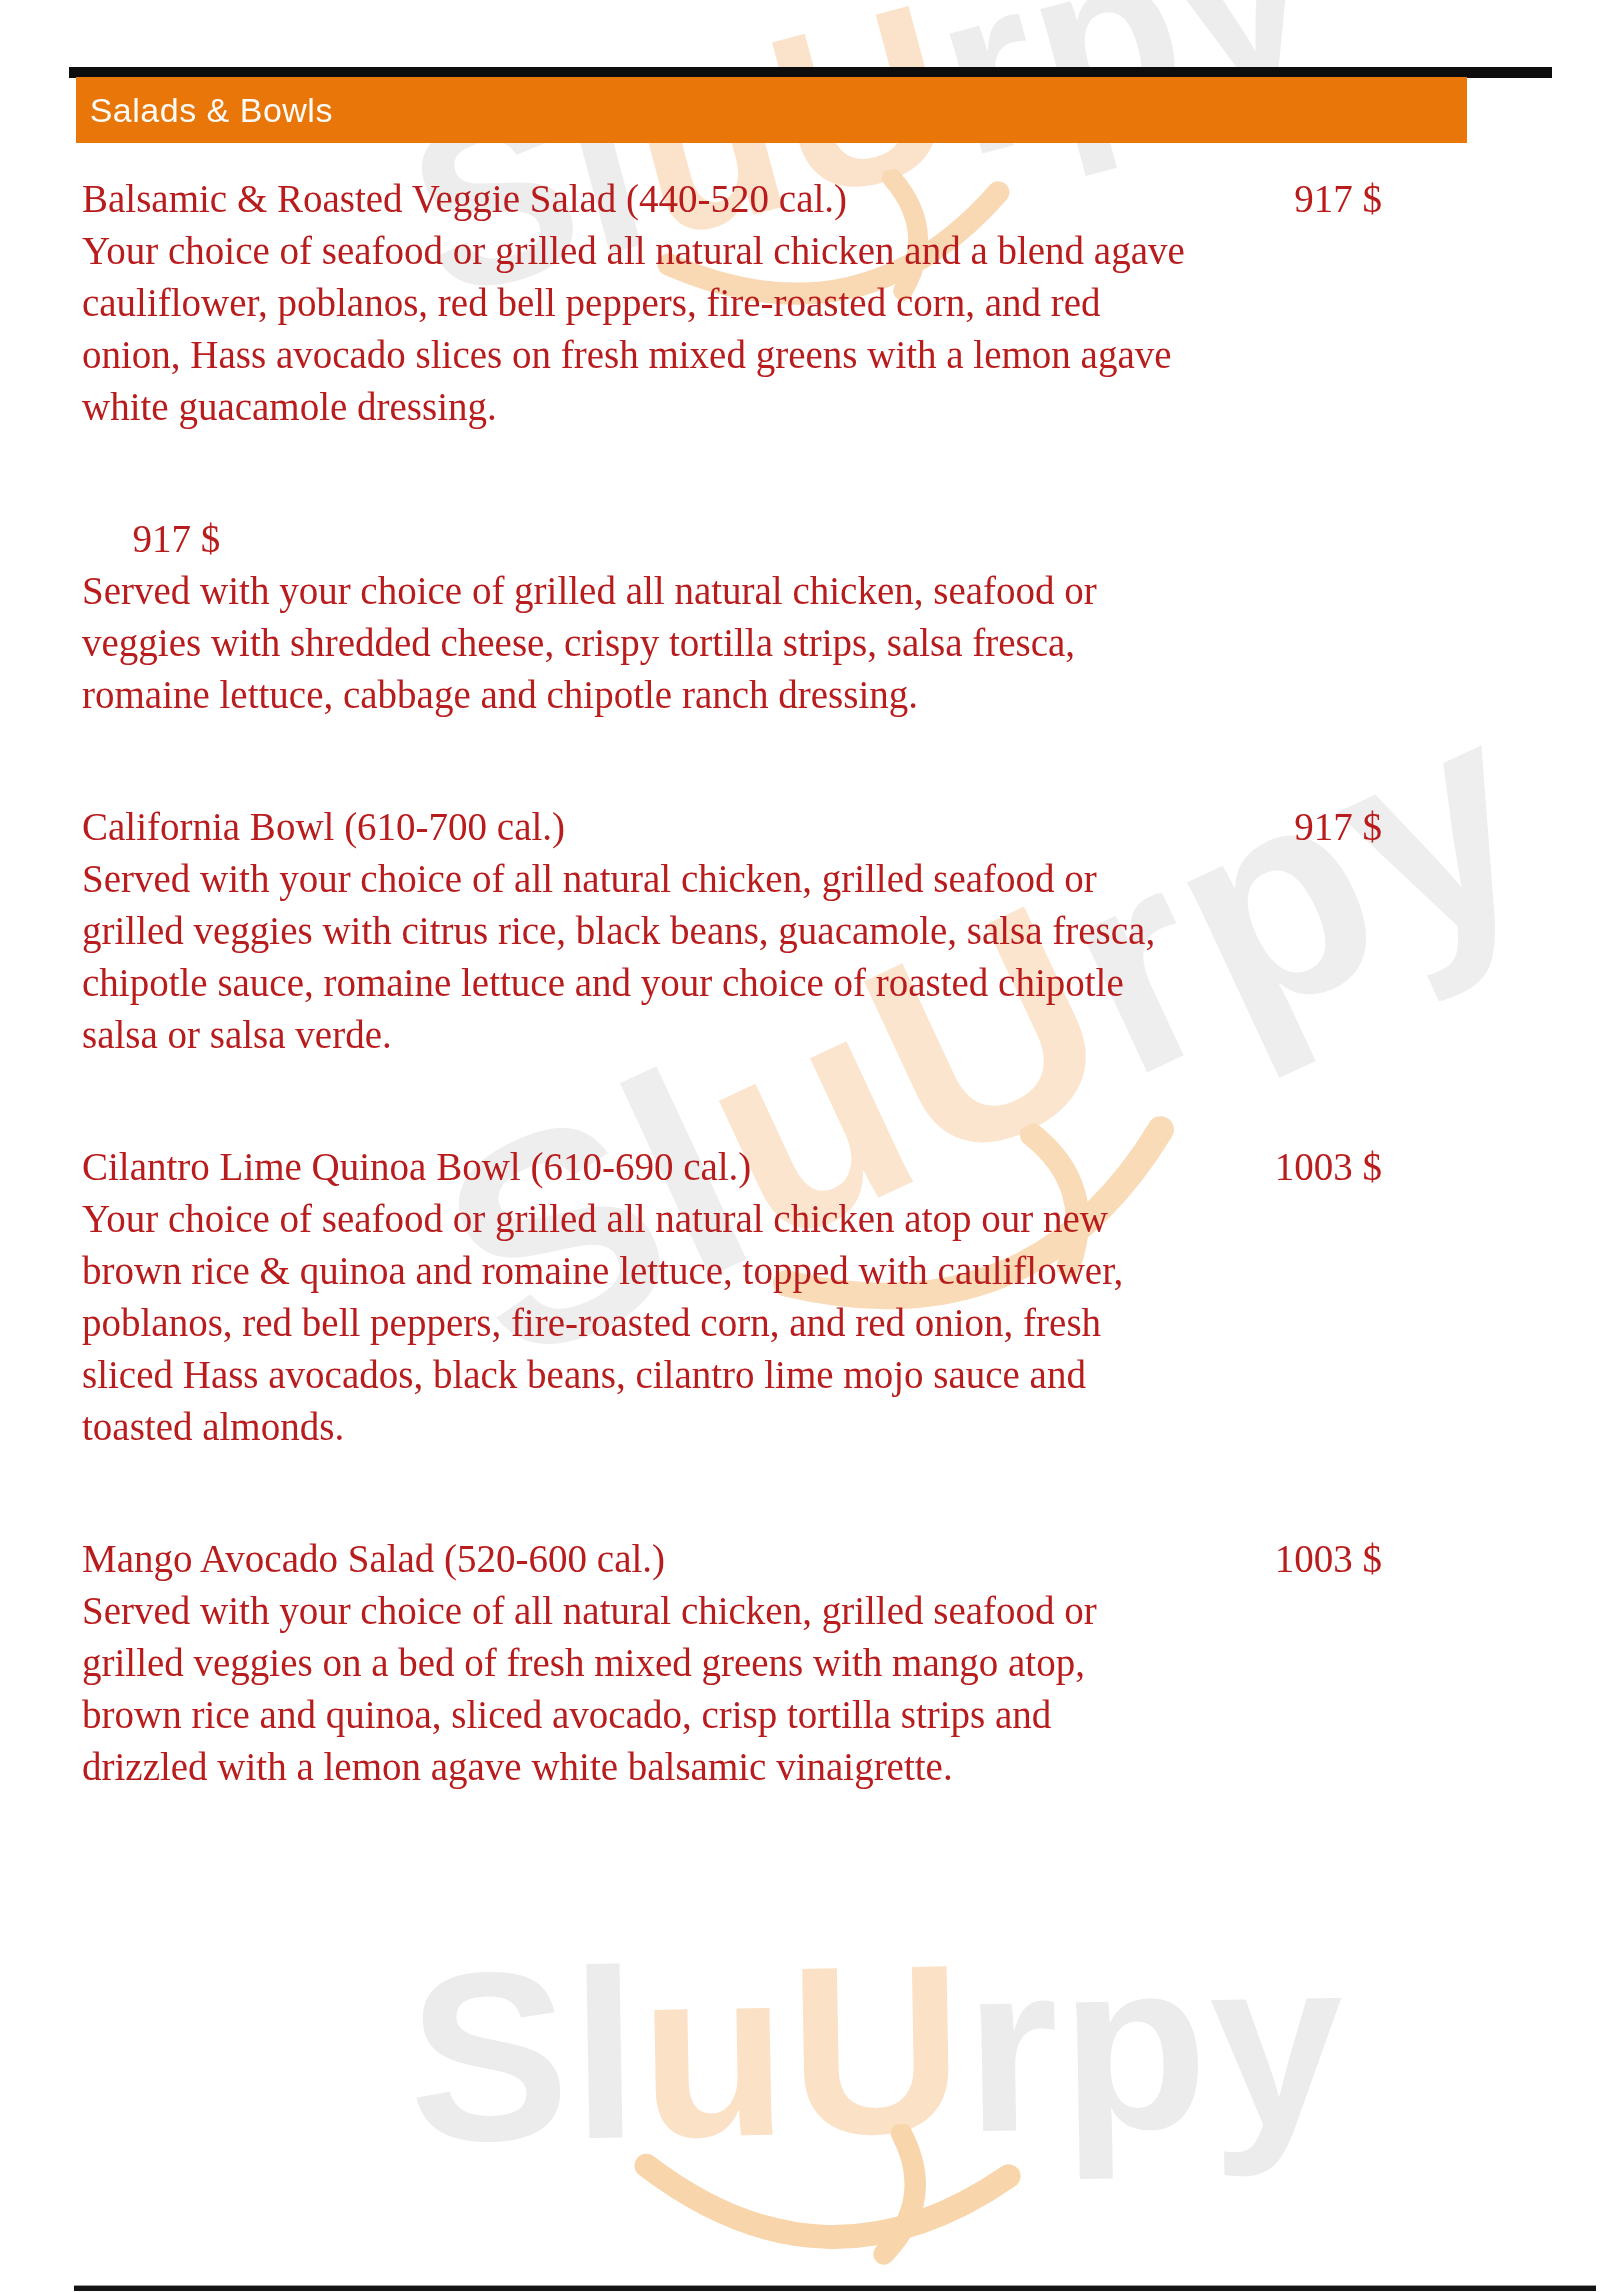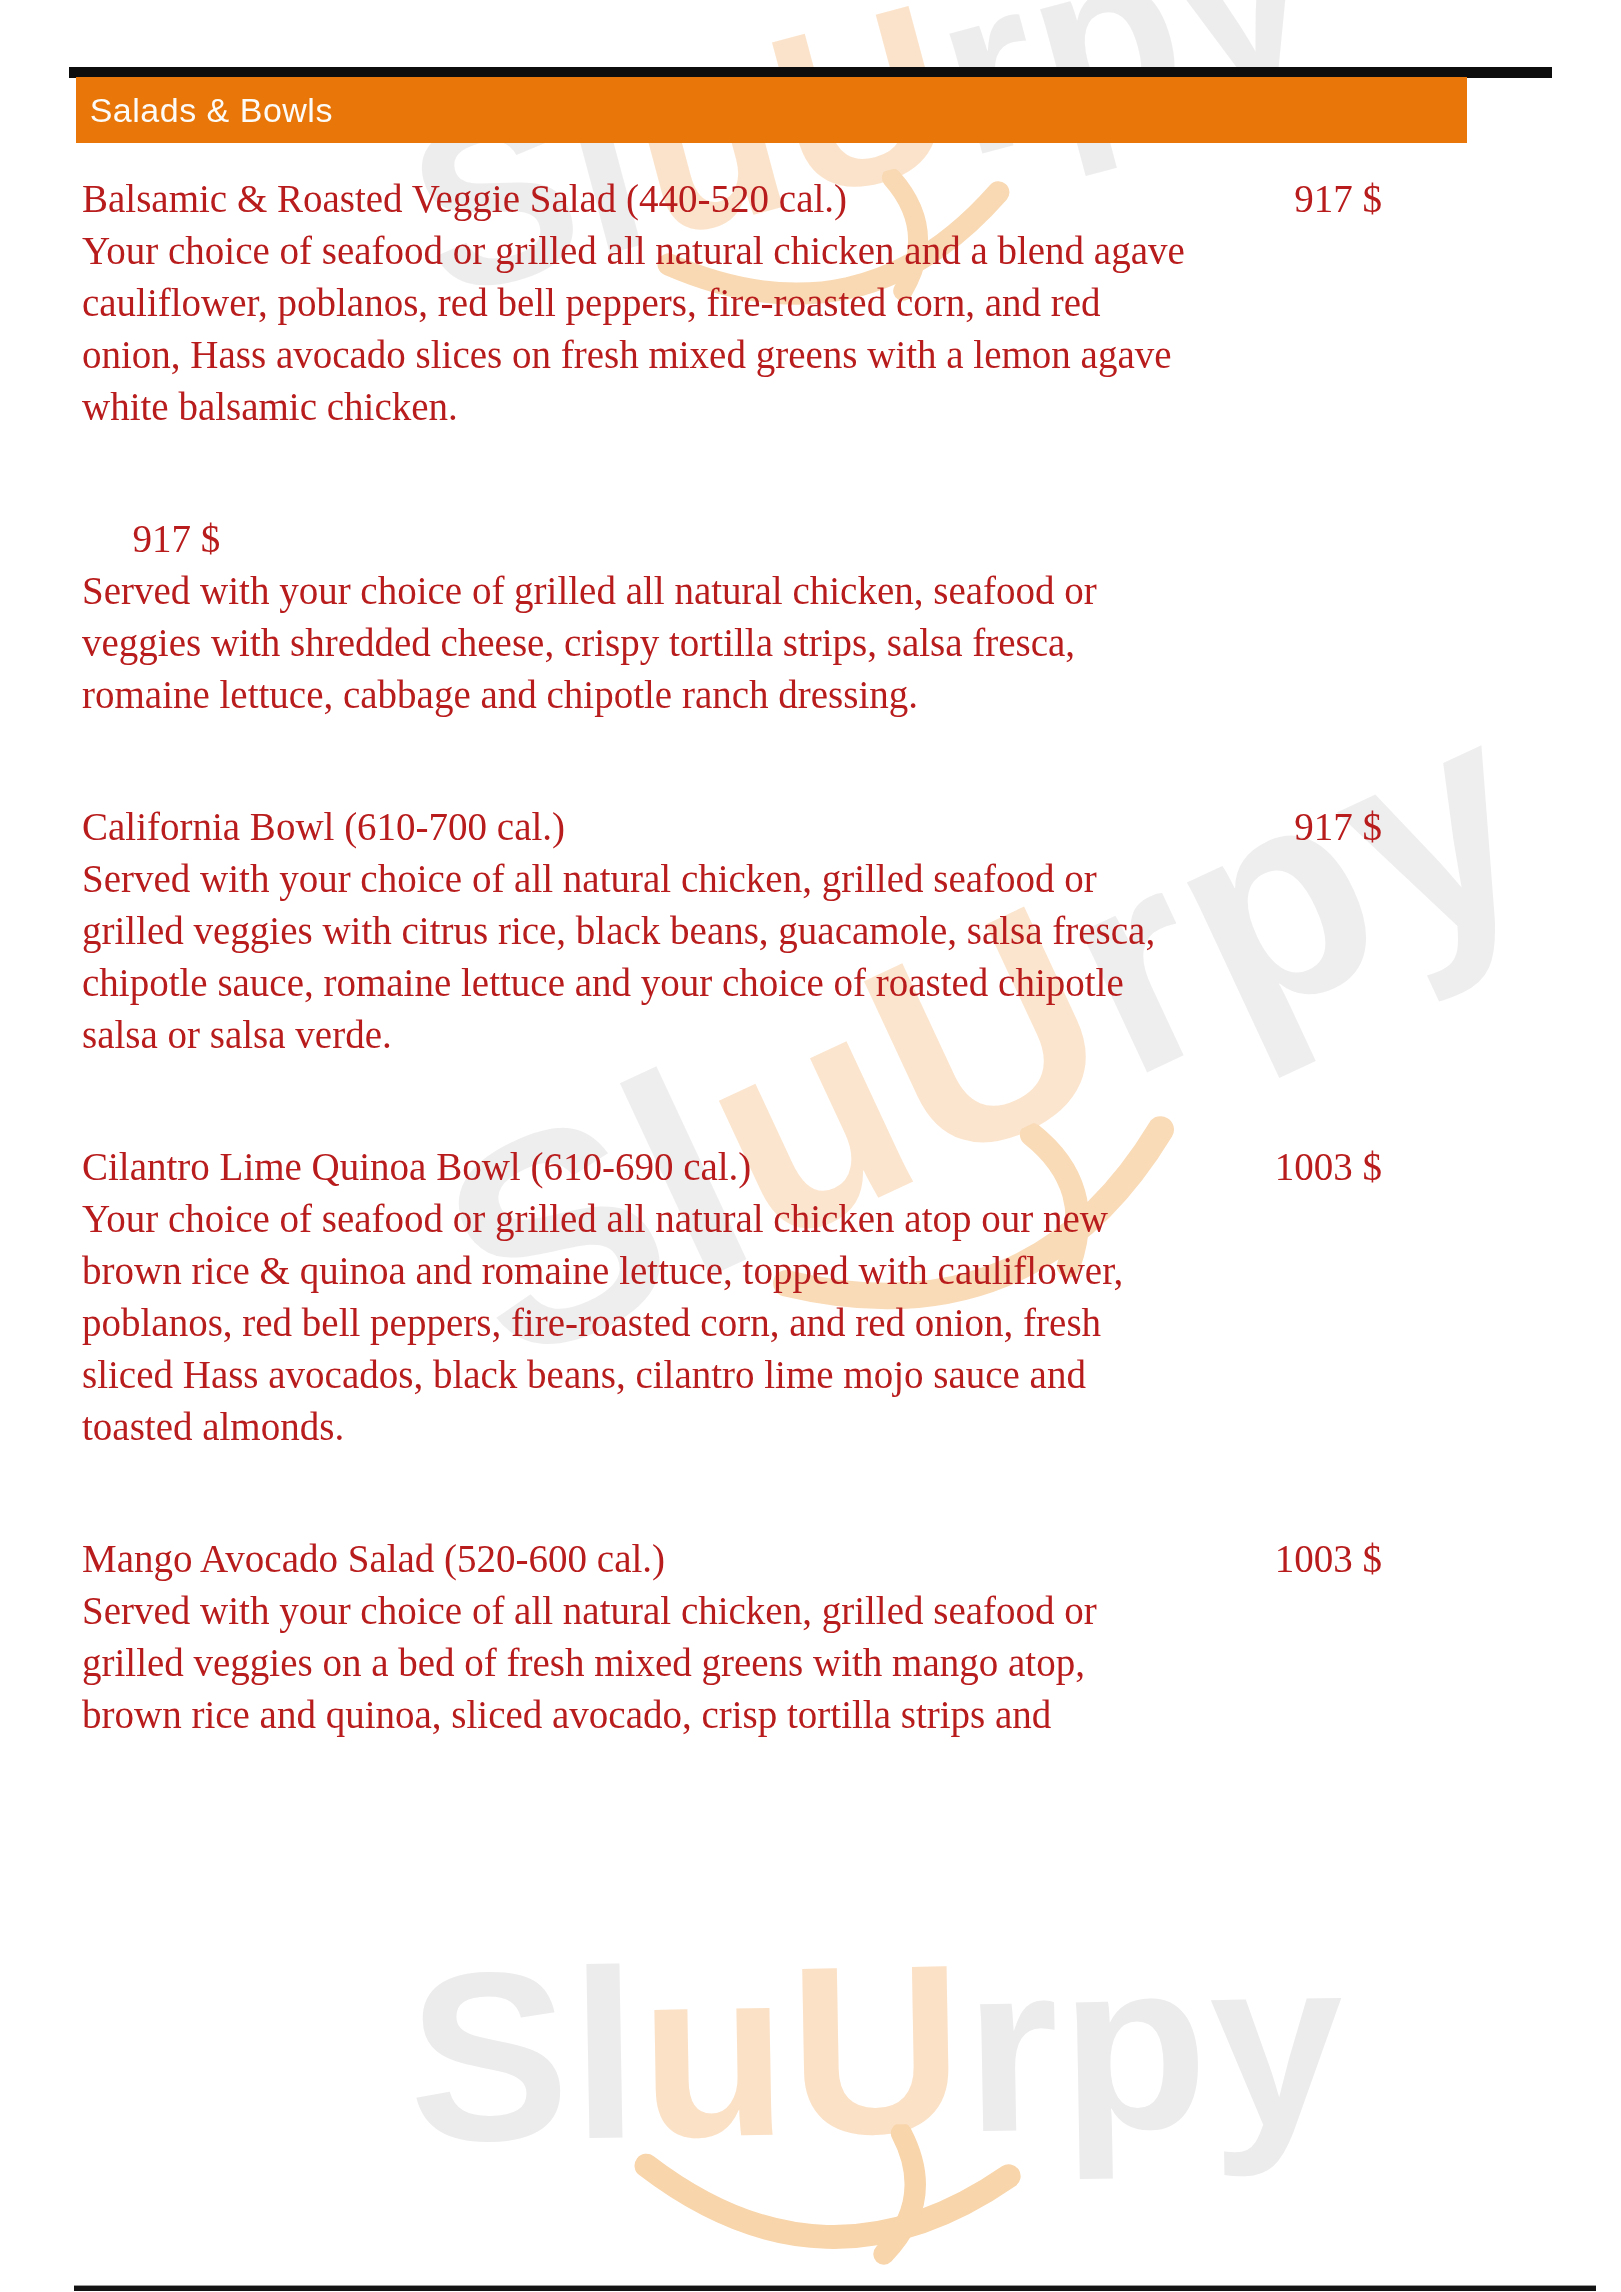--- a/index.html
+++ b/index.html
@@ -98,21 +98,21 @@
 
   <div class="menu">
       <div class="menu-item">
         <div class="title-row">
           <span class="item-name">Balsamic &amp; Roasted Veggie Salad (440-520 cal.)</span>
           <span class="item-price">917 $</span>
         </div>
         <div class="desc-line">Your choice of seafood or grilled all natural chicken and a blend agave</div>
         <div class="desc-line">cauliflower, poblanos, red bell peppers, fire-roasted corn, and red</div>
         <div class="desc-line">onion, Hass avocado slices on fresh mixed greens with a lemon agave</div>
-        <div class="desc-line">white balsamic chicken.</div>
+        <div class="desc-line">white guacamole dressing.</div>
       </div>
       <div class="menu-item">
         <div class="title-row">
           <span class="item-price">917 $</span>
         </div>
         <div class="desc-line">Served with your choice of grilled all natural chicken, seafood or</div>
         <div class="desc-line">veggies with shredded cheese, crispy tortilla strips, salsa fresca,</div>
         <div class="desc-line">romaine lettuce, cabbage and chipotle ranch dressing.</div>
       </div>
       <div class="menu-item">
@@ -137,19 +137,20 @@
         <div class="desc-line">toasted almonds.</div>
       </div>
       <div class="menu-item">
         <div class="title-row">
           <span class="item-name">Mango Avocado Salad (520-600 cal.)</span>
           <span class="item-price">1003 $</span>
         </div>
         <div class="desc-line">Served with your choice of all natural chicken, grilled seafood or</div>
         <div class="desc-line">grilled veggies on a bed of fresh mixed greens with mango atop,</div>
         <div class="desc-line">brown rice and quinoa, sliced avocado, crisp tortilla strips and</div>
+        <div class="desc-line">drizzled with a lemon agave white balsamic vinaigrette.</div>
       </div>
     </div>
 
   <div class="bottom-line"></div>
 
 </div>
 
 
 </body></html>

